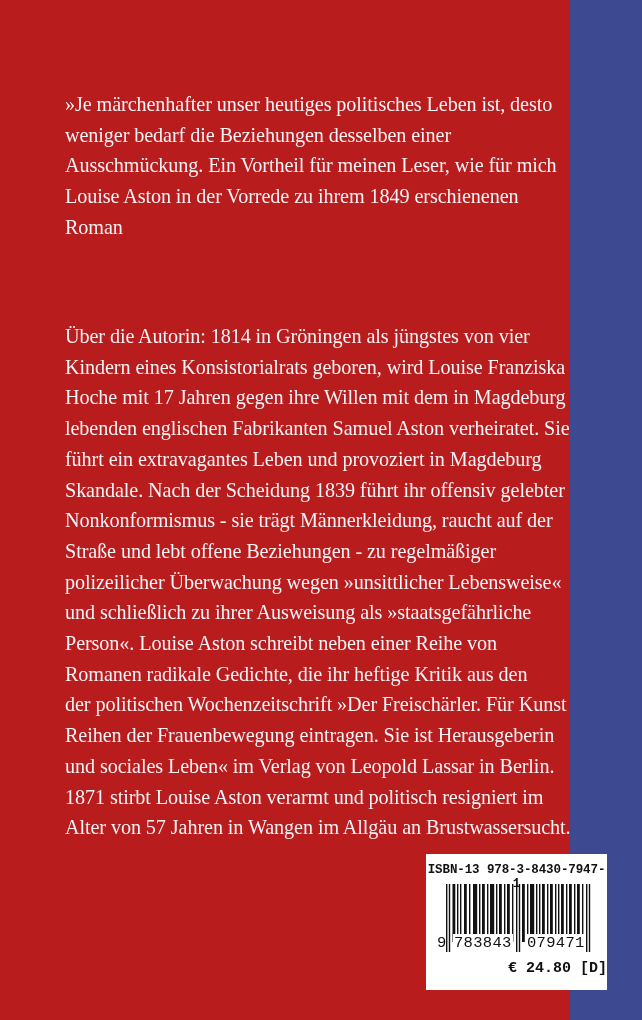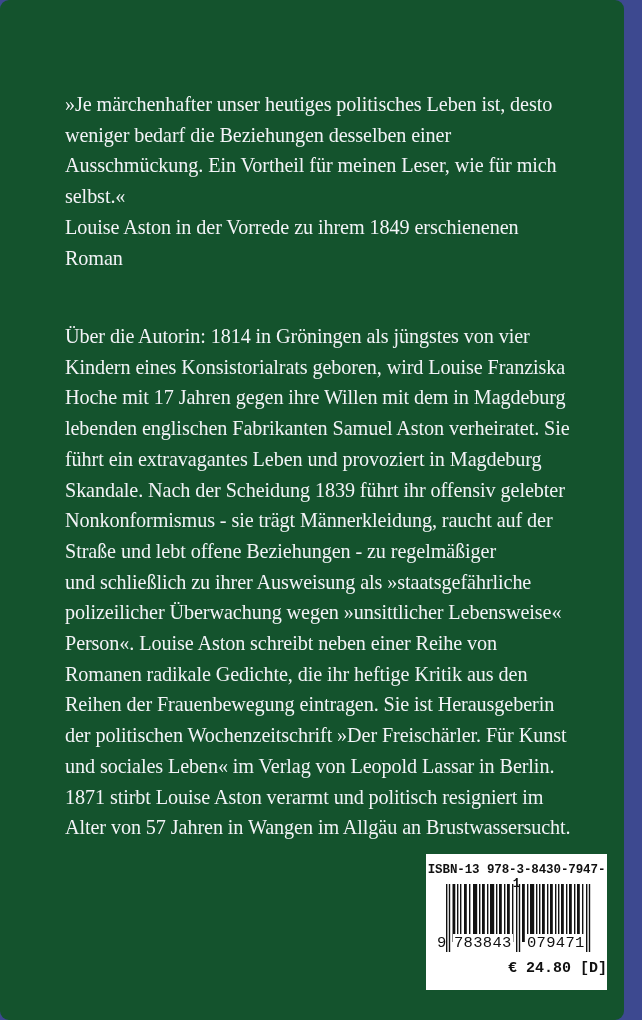--- a/index.html
+++ b/index.html
@@ -11,23 +11,22 @@
       height: 1020px;
       background: #3d4990;
       position: relative;
       overflow: hidden;
       font-family: "Liberation Serif", "DejaVu Serif", serif;
       color: #f3f3f7;
     }
     .page {
       position: absolute;
       left: 0; top: 0;
-      width: 624px; height: 1020px;
-      background: #14532d;
-      border-radius: 9px;
+      width: 570px; height: 1020px;
+      background: #b91c1c;
     }
     .text-block {
       position: absolute;
       left: 65px;
       width: 560px;
       font-size: 20.2px;
       line-height: 30.7px;
       letter-spacing: -0.1px;
     }
     .quote-block { top: 89px; }
@@ -105,40 +104,39 @@
   </style>
 </head>
 <body>
 
 <div class="page">
 
   <div class="text-block quote-block">
     <span class="line">»Je märchenhafter unser heutiges politisches Leben ist, desto</span>
     <span class="line">weniger bedarf die Beziehungen desselben einer</span>
     <span class="line">Ausschmückung. Ein Vortheil für meinen Leser, wie für mich</span>
-    <span class="line">selbst.«</span>
     <span class="line">Louise Aston in der Vorrede zu ihrem 1849 erschienenen</span>
     <span class="line">Roman</span>
   </div>
 
   <div class="text-block bio-block">
     <span class="line">Über die Autorin: 1814 in Gröningen als jüngstes von vier</span>
     <span class="line">Kindern eines Konsistorialrats geboren, wird Louise Franziska</span>
     <span class="line">Hoche mit 17 Jahren gegen ihre Willen mit dem in Magdeburg</span>
     <span class="line">lebenden englischen Fabrikanten Samuel Aston verheiratet. Sie</span>
     <span class="line">führt ein extravagantes Leben und provoziert in Magdeburg</span>
     <span class="line">Skandale. Nach der Scheidung 1839 führt ihr offensiv gelebter</span>
     <span class="line">Nonkonformismus - sie trägt Männerkleidung, raucht auf der</span>
     <span class="line">Straße und lebt offene Beziehungen - zu regelmäßiger</span>
+    <span class="line">polizeilicher Überwachung wegen »unsittlicher Lebensweise«</span>
     <span class="line">und schließlich zu ihrer Ausweisung als »staatsgefährliche</span>
-    <span class="line">polizeilicher Überwachung wegen »unsittlicher Lebensweise«</span>
     <span class="line">Person«. Louise Aston schreibt neben einer Reihe von</span>
     <span class="line">Romanen radikale Gedichte, die ihr heftige Kritik aus den</span>
+    <span class="line">der politischen Wochenzeitschrift »Der Freischärler. Für Kunst</span>
     <span class="line">Reihen der Frauenbewegung eintragen. Sie ist Herausgeberin</span>
-    <span class="line">der politischen Wochenzeitschrift »Der Freischärler. Für Kunst</span>
     <span class="line">und sociales Leben« im Verlag von Leopold Lassar in Berlin.</span>
     <span class="line">1871 stirbt Louise Aston verarmt und politisch resigniert im</span>
     <span class="line">Alter von 57 Jahren in Wangen im Allgäu an Brustwassersucht.</span>
   </div>
 
   <div class="barcode-box">
     <div class="isbn-label">ISBN-13 978-3-8430-7947-1</div>
 
     <svg class="barcode" viewBox="0 0 146 68" preserveAspectRatio="none">
       <g fill="#111">

